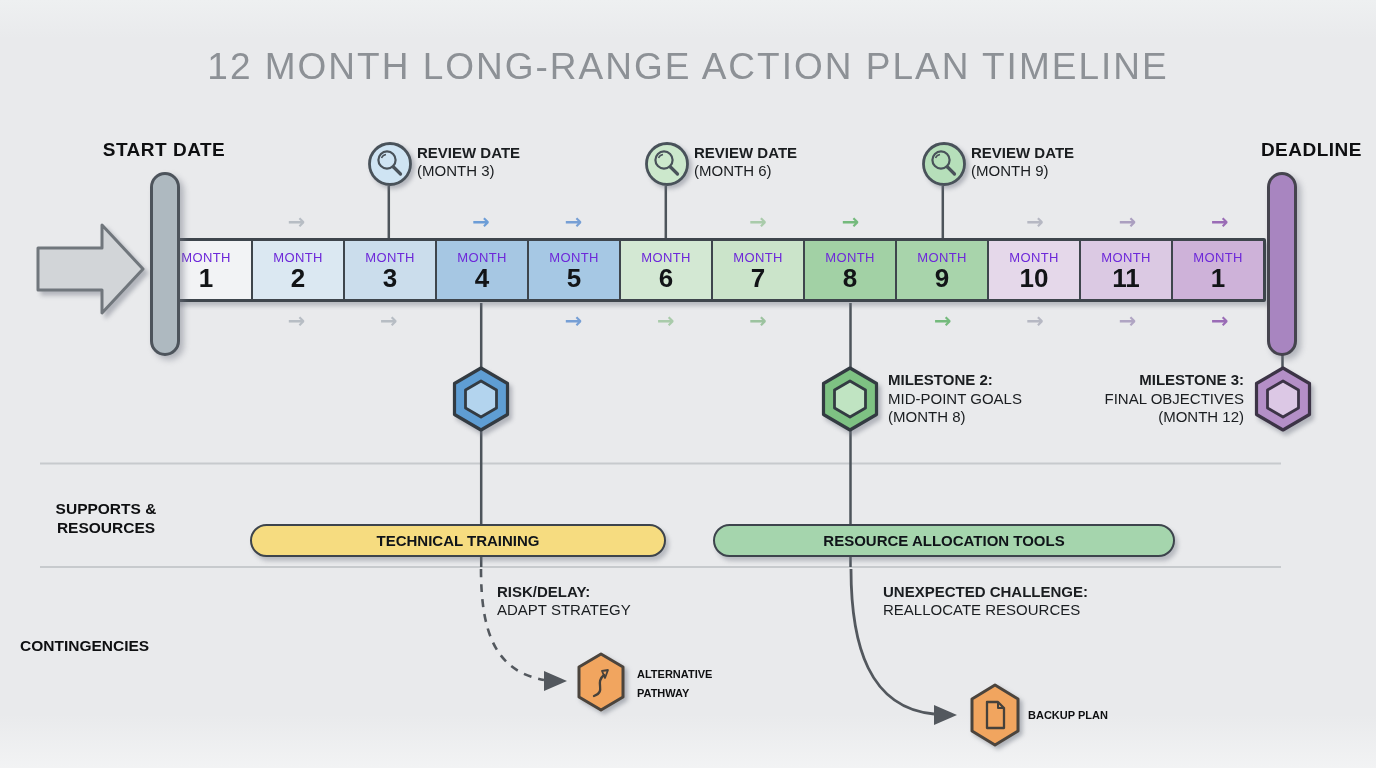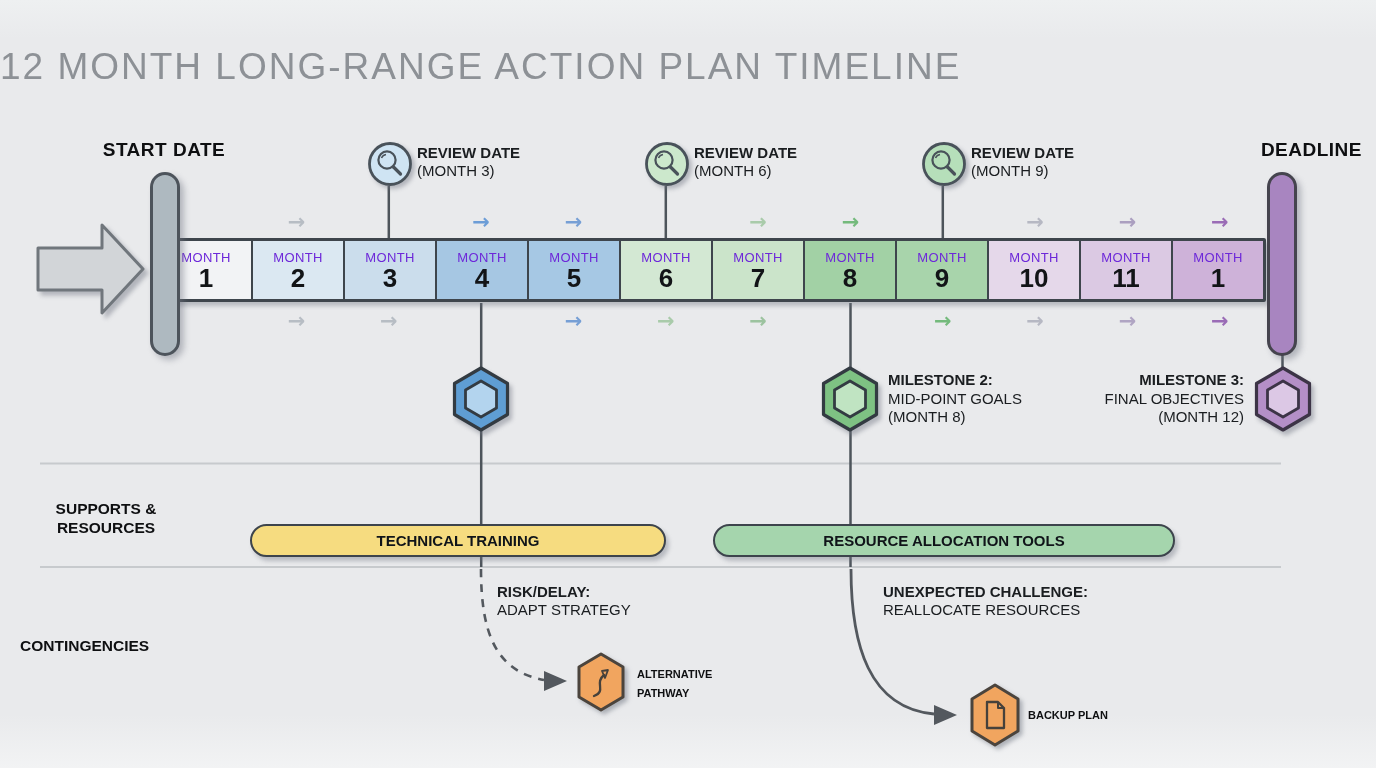--- a/index.html
+++ b/index.html
@@ -4,21 +4,21 @@
 <style>
   html,body{margin:0;padding:0;background:#dfe1e4;}
   .canvas{
     position:relative;width:1376px;height:768px;overflow:hidden;
     background:linear-gradient(180deg,#eef0f1 0%,#e9eaec 5%,#e9eaec 93%,#f2f3f4 100%);
     font-family:"Liberation Sans",sans-serif;color:#17191c;
   }
   .abs{position:absolute;}
   
   .page-title{
-    left:0;right:0;top:46px;text-align:left;
+    left:0;right:0;top:46px;text-align:center;
     font-size:37px;letter-spacing:2px;color:#8d9196;font-weight:400;
   }
   
   .endpoint-label{font-size:19px;font-weight:700;letter-spacing:.5px;color:#0e0f11;}
   .start-label{left:84px;top:139px;width:160px;text-align:center;}
   .deadline-label{left:1202px;top:139px;width:160px;text-align:right;}
   
   svg.layer{left:0;top:0;pointer-events:none;}
   
   .month-row{

